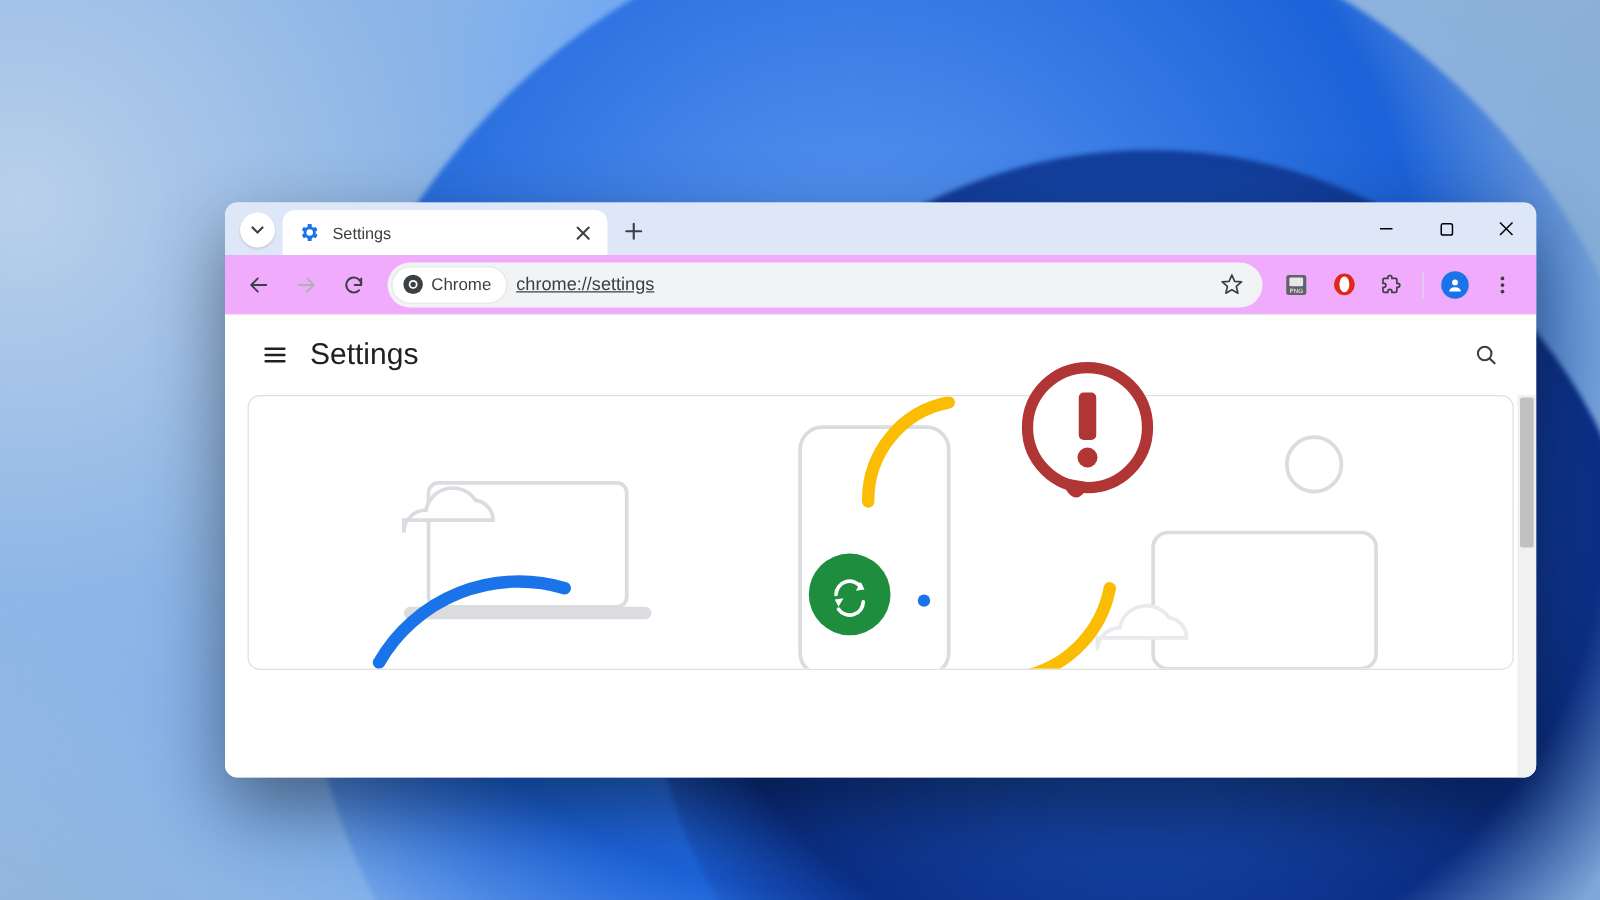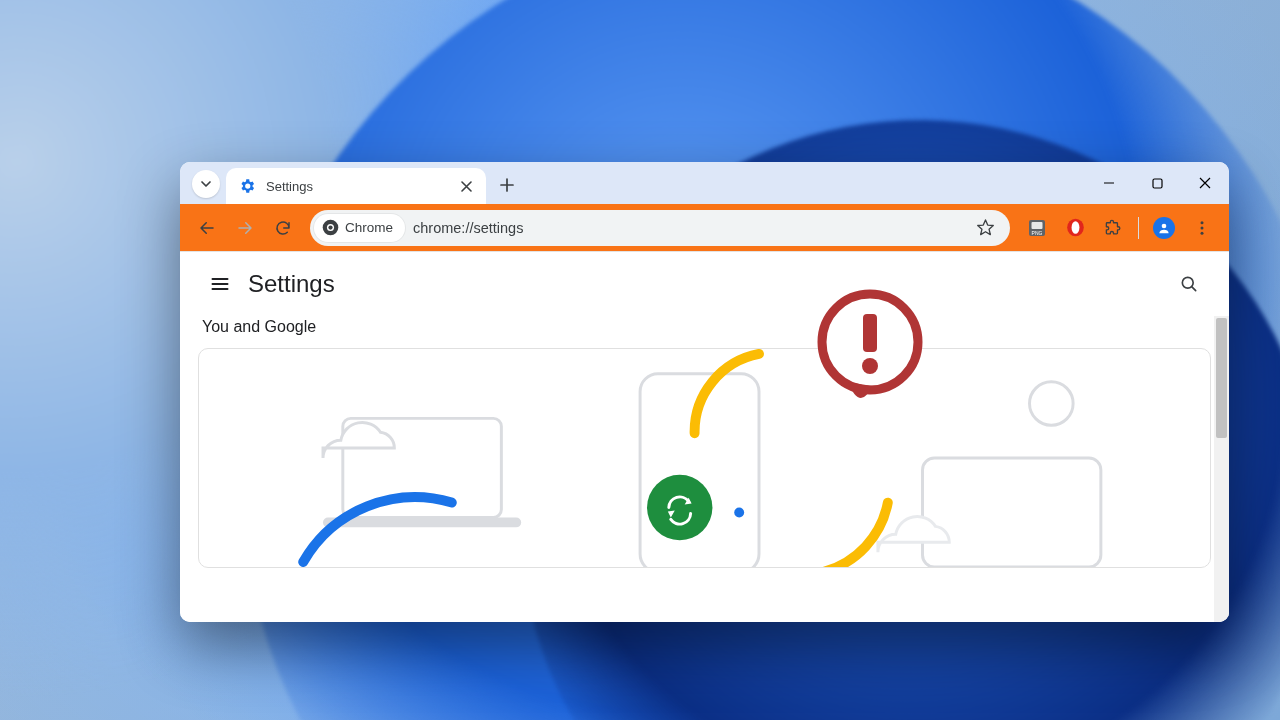--- a/index.html
+++ b/index.html
@@ -51,36 +51,36 @@
   }
   .tab .title { font-size: 13px; color: #3c4043; }
   .tab .close { margin-left: auto; width:20px; height:20px; display:flex; align-items:center; justify-content:center; border-radius:50%; }
   .newtab { width:30px; height:30px; display:flex; align-items:center; justify-content:center; margin:0 0 4px 6px; border-radius:50%; }
 
   .win-controls { position:absolute; right:0; top:0; height:42px; display:flex; }
   .win-btn { width:48px; display:flex; align-items:center; justify-content:center; }
 
   
   .toolbar {
-    height: 48px; background:#f97316; border-bottom:1px solid #e3e3e3;
+    height: 48px; background:#f0abfc; border-bottom:1px solid #e3e3e3;
     display:flex; align-items:center; padding: 0 10px; gap:4px;
   }
   .icon-btn { width:34px; height:34px; border-radius:50%; display:flex; align-items:center; justify-content:center; color:#3c4043; }
   .icon-btn.disabled { color:#b0b0b0; }
   .omnibox {
     flex:1; height:36px; background:#f1f3f4; border-radius:18px;
     display:flex; align-items:center; padding:0 8px 0 4px; gap:8px;
     margin: 0 6px;
   }
   .chrome-chip {
     height:28px; border-radius:14px; background:#fff; padding:0 12px 0 8px;
     display:flex; align-items:center; gap:6px; font-size:13.5px; color:#3c4043;
     box-shadow: 0 0 0 1px rgba(0,0,0,.05);
   }
-  .url { font-size:14.5px; color:#3c4043; }
+  .url { font-size:14.5px; color:#3c4043;text-decoration:underline; }
   .omnibox .star { margin-left:auto; }
   .divider { width:1px; height:22px; background:#dadce0; margin:0 4px; }
   .avatar-dot { width:22px; height:22px; border-radius:50%; background:#1a73e8; display:flex; align-items:center; justify-content:center; }
 
   
   .content { flex:1; position:relative; background:#fff; overflow:hidden; }
   .appbar { height:64px; display:flex; align-items:center; padding:0 20px; }
   .hamburger { width:40px; height:40px; display:flex; align-items:center; justify-content:center; }
   .page-title { font-size:24px; font-weight:500; color:#202124; margin-left:8px; }
   .search-right { margin-left:auto; width:40px; height:40px; display:flex; align-items:center; justify-content:center; }
@@ -246,21 +246,20 @@
       <div class="search-right">
         <svg width="20" height="20" viewBox="0 0 24 24">
             <circle cx="10.5" cy="10.5" r="6.5" fill="none" stroke="#3c4043" stroke-width="2"></circle>
             <path d="M20 20l-4.5-4.5" stroke="#3c4043" stroke-width="2" stroke-linecap="round"></path>
           </svg>
       </div>
     </div>
 
     <div class="scroll-region">
 
-      <div class="section-title">You and Google</div>
 
       <div class="card">
 
         <svg viewBox="0 0 840 220" width="100%" height="100%">
 
           <rect x="55" y="70" width="160" height="100" rx="8" fill="none" stroke="#dadce0" stroke-width="3"></rect>
           <rect x="35" y="170" width="200" height="10" rx="5" fill="#dadce0"></rect>
 
           <path d="M35 110a18 18 0 0118-18 22 22 0 0140-8 16 16 0 0114 16H35z" fill="#fff" stroke="#dadce0" stroke-width="3"></path>
 

